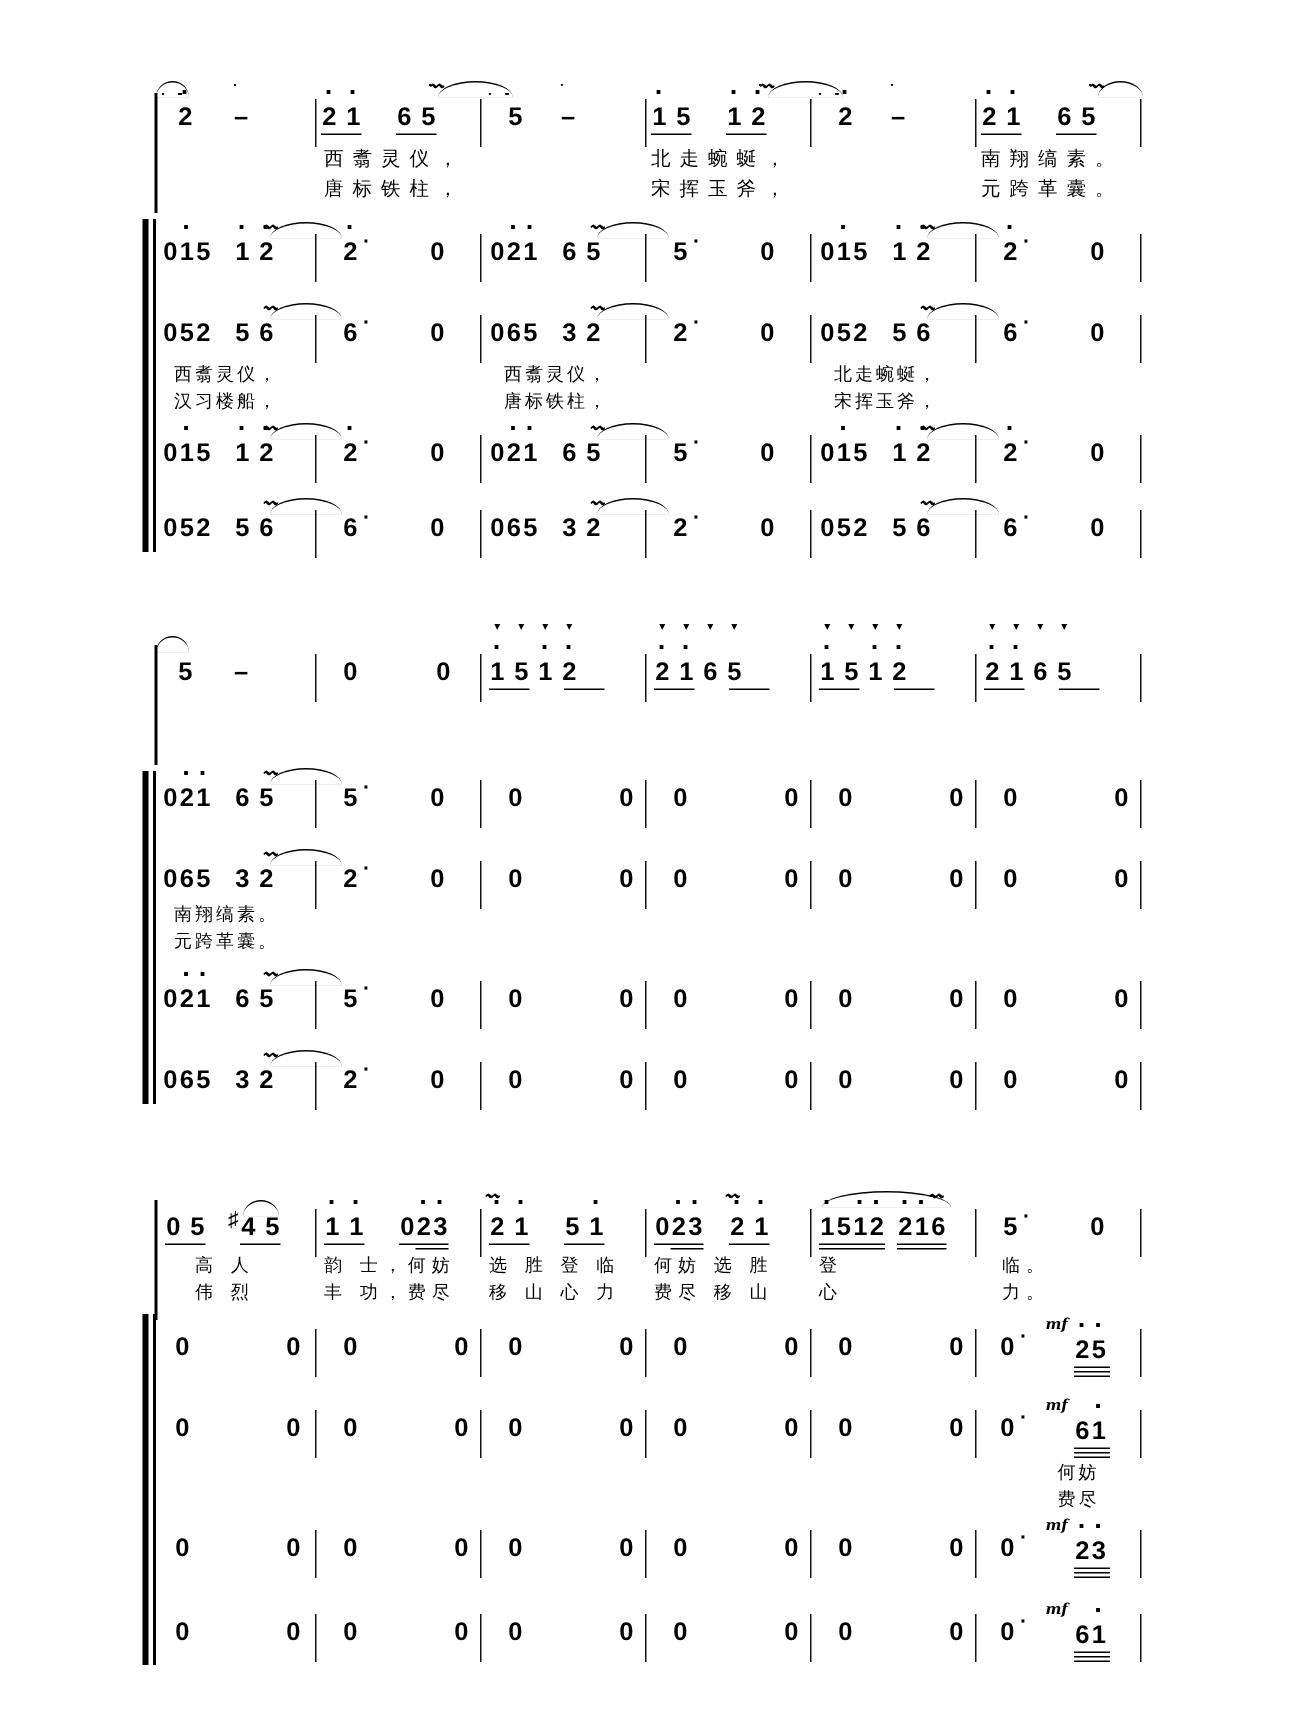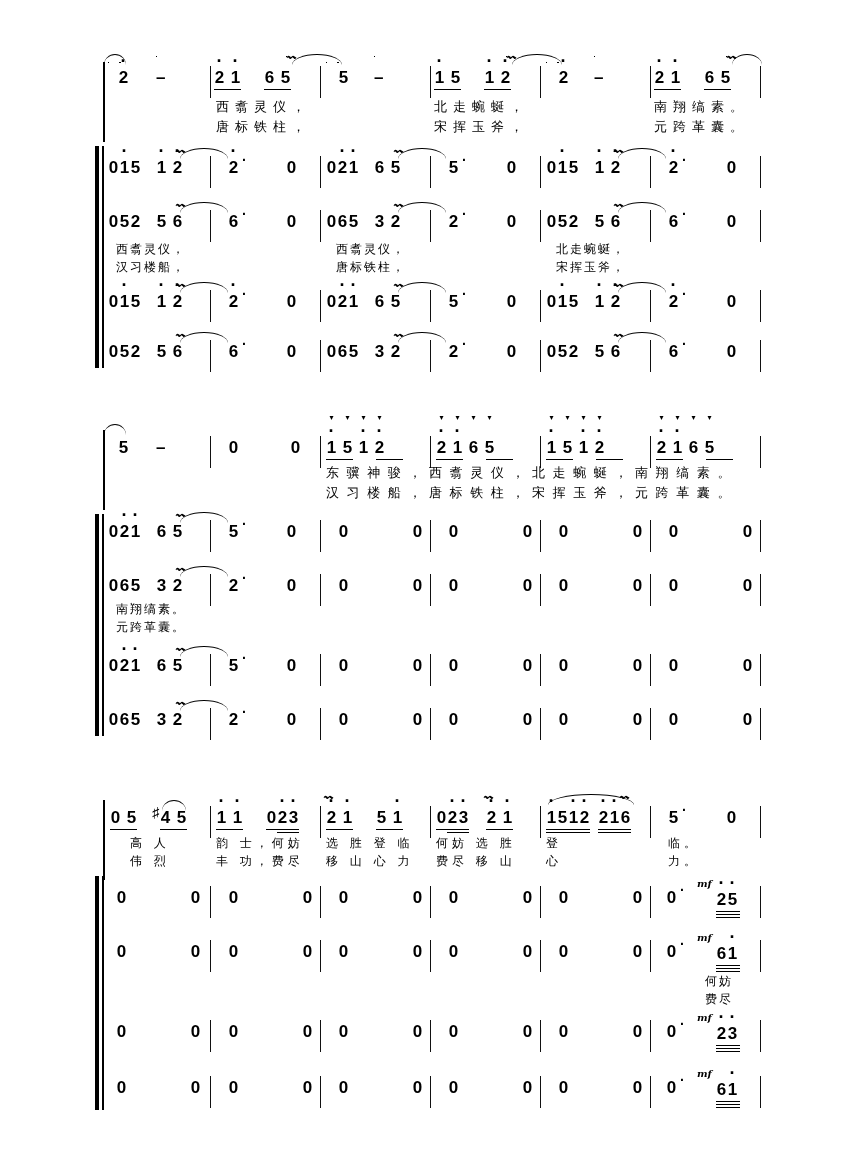--- a/index.html
+++ b/index.html
@@ -258,22 +258,20 @@
       <div class="ul1" style="left: 486px; top: 459px; width: 27px;"></div>
       <div class="barline" style="left: 540px; top: 436px; height: 32px;"></div>
       <div class="note" style="left: 546px; top: 436px;"><span class="dig hi acc">1</span><span class="sp"></span><span class="dig acc">5</span><span class="sp"></span><span class="dig hi acc">1</span><span class="sp"></span><span class="dig hi acc">2</span></div>
       <div class="ul1" style="left: 546px; top: 459px; width: 27px;"></div>
       <div class="ul1" style="left: 596px; top: 459px; width: 27px;"></div>
       <div class="barline" style="left: 650px; top: 436px; height: 32px;"></div>
       <div class="note" style="left: 656px; top: 436px;"><span class="dig hi acc">2</span><span class="sp"></span><span class="dig hi acc">1</span><span class="sp"></span><span class="dig acc">6</span><span class="sp"></span><span class="dig acc">5</span></div>
       <div class="ul1" style="left: 656px; top: 459px; width: 27px;"></div>
       <div class="ul1" style="left: 706px; top: 459px; width: 27px;"></div>
       <div class="barline" style="left: 760px; top: 436px; height: 32px;"></div>
-      <div class="lyric" style="left: 326px; top: 464px; letter-spacing: 7.6px;">东骥神骏，西翥灵仪，北走蜿蜒，南翔缟素。</div>
-      <div class="lyric" style="left: 326px; top: 484px; letter-spacing: 7.6px;">汉习楼船，唐标铁柱，宋挥玉斧，元跨革囊。</div>
       <div class="bracket-thick" style="left: 95px; top: 514px; height: 222px;"></div>
       <div class="bracket-thin" style="left: 102px; top: 514px; height: 222px;"></div>
       <div class="note" style="left: 108px; top: 520px;"><span class="dig">0</span><span class="dig hi">2</span><span class="dig hi">1</span></div>
       <div class="ul1" style="left: 108px; top: 62px; width: 1px;"></div>
       <div class="ul1" style="left: 119px; top: 62px; width: 2px;"></div>
       <div class="note" style="left: 156px; top: 520px;"><span class="dig">6</span><span class="sp"></span><span class="dig">5</span></div>
       <div class="ul1" style="left: 156px; top: 56px; width: 1px;"></div>
       <div class="mord" style="left: 176px; top: 510px; font-size: 9px;">〰</div>
       <div class="slur" style="left: 180px; top: 512px; width: 48px;"></div>
       <div class="note" style="left: 228px; top: 520px;"><span class="dig">5</span></div>

